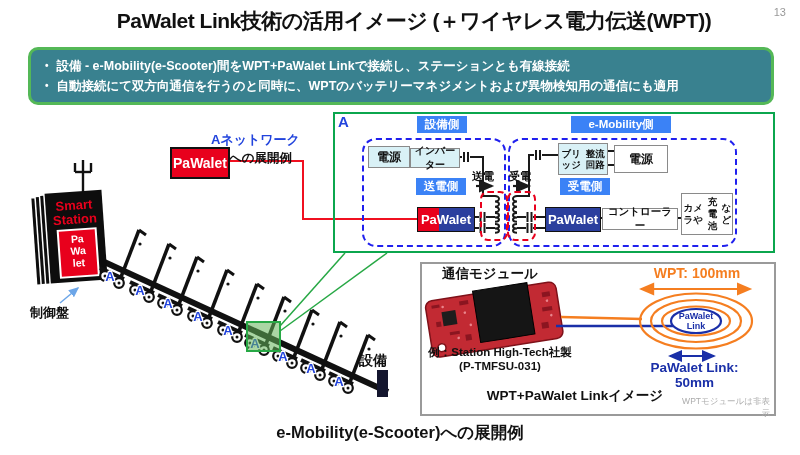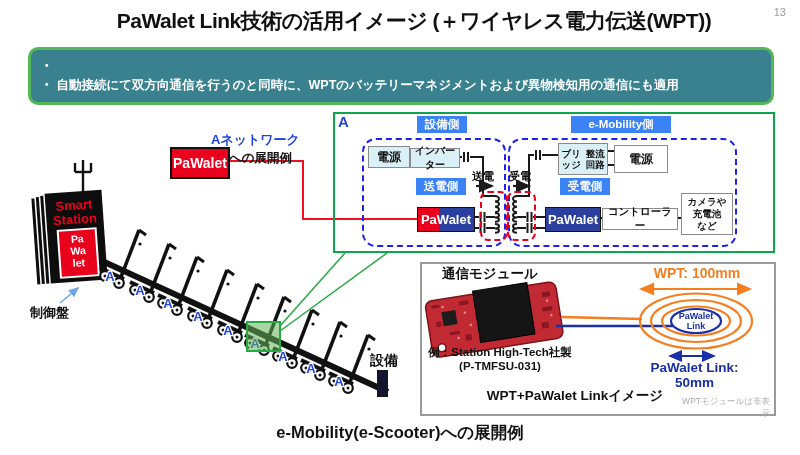--- a/index.html
+++ b/index.html
@@ -195,32 +195,33 @@
   <line x1="641" y1="289" x2="750" y2="289" stroke="#F57E20" stroke-width="2.2" marker-start="url(#arrOs)" marker-end="url(#arrO)"></line>
   <line x1="670" y1="356" x2="714" y2="356" stroke="#1A2FA8" stroke-width="2" marker-start="url(#arrNs)" marker-end="url(#arrN)"></line>
 </svg>
 
 <div class="abs title">PaWalet Link技術の活用イメージ (＋ワイヤレス電力伝送(WPT))</div>
 <div class="abs pagenum">13</div>
 
 <div class="abs summary">
   <div class="bullet-line">
     <span class="bullet-dot">•</span>
+    <span>設備 - e-Mobility(e-Scooter)間をWPT+PaWalet Linkで接続し、ステーションとも有線接続</span>
   </div>
   <div class="bullet-line">
     <span class="bullet-dot">•</span>
     <span>自動接続にて双方向通信を行うのと同時に、WPTのバッテリーマネジメントおよび異物検知用の通信にも適用</span>
   </div>
 </div>
 
 <div class="abs b txt-blue" style="left:211px;top:131px;font-size:13px;">Aネットワーク</div>
 <div class="abs pawStandalone">PaWalet</div>
 <div class="abs b" style="left:229px;top:150px;font-size:12.5px;color:#111;">への展開例</div>
 <div class="abs b" style="left:30px;top:304px;font-size:13px;color:#111;">制御盤</div>
-<div class="abs b" style="left:370px;top:352px;font-size:14px;color:#111;">設備</div>
+<div class="abs b" style="left:359px;top:352px;font-size:14px;color:#111;">設備</div>
 
 <div class="abs circuit-box"></div>
 <div class="abs marker-a">A</div>
 <div class="abs chip-green" style="left:417px;top:116px;width:50px;height:17px;">設備側</div>
 <div class="abs chip-green" style="left:571px;top:116px;width:100px;height:17px;">e-Mobility側</div>
 
 <div class="abs dash-blue" style="left:362px;top:138px;width:140px;height:105px;"></div>
 <div class="abs dash-blue" style="left:508px;top:138px;width:225px;height:105px;"></div>
 
 <div class="abs box-cyan" style="left:368px;top:146px;width:40px;height:20px;font-size:12px;">電源</div>
@@ -232,21 +233,21 @@
 
 <div class="abs box-cyan" style="left:558px;top:143px;width:48px;height:30px;font-size:9.5px;flex-direction:row;line-height:1.2;">
   <span>ブリッジ</span>
   <span>整流回路</span>
 </div>
 <div class="abs box-white" style="left:614px;top:145px;width:52px;height:26px;font-size:12px;">電源</div>
 
 <div class="abs pawL" style="left:417px;top:207px;width:56px;height:23px;">PaWalet</div>
 <div class="abs pawR" style="left:545px;top:207px;width:54px;height:23px;">PaWalet</div>
 <div class="abs box-white" style="left:602px;top:208px;width:74px;height:20px;font-size:10.5px;">コントローラー</div>
-<div class="abs box-white" style="left:681px;top:193px;width:50px;height:40px;font-size:9.5px;flex-direction:column;line-height:1.25;">
+<div class="abs box-white" style="left:681px;top:193px;width:50px;height:40px;font-size:9.5px;flex-direction:row;line-height:1.25;">
   <span>カメラや</span>
   <span>充電池</span>
   <span>など</span>
 </div>
 
 <div class="abs dash-red" style="left:480px;top:191px;width:24px;height:46px;"></div>
 <div class="abs dash-red" style="left:507px;top:191px;width:25px;height:46px;"></div>
 
 <div class="abs module-box"></div>
 <div class="abs b" style="left:442px;top:265px;font-size:13.5px;color:#111;">通信モジュール</div>

